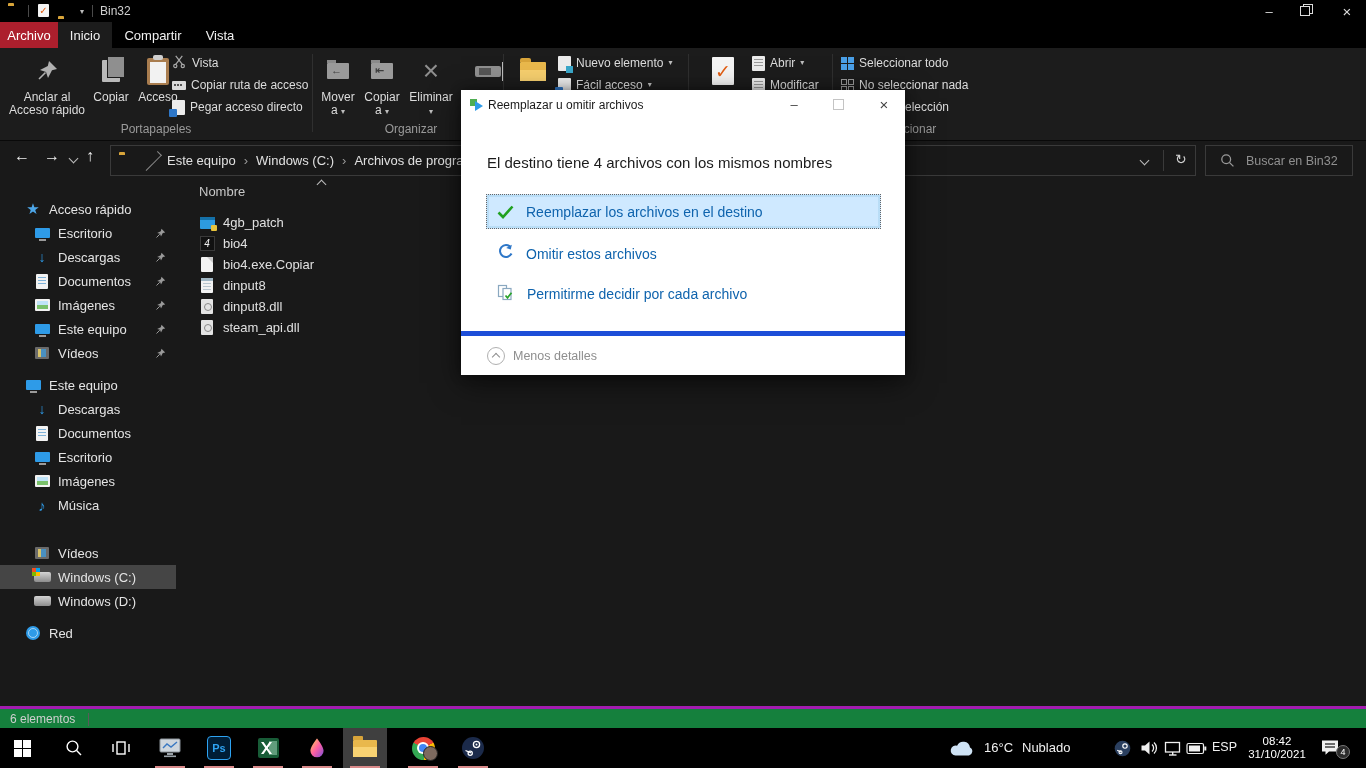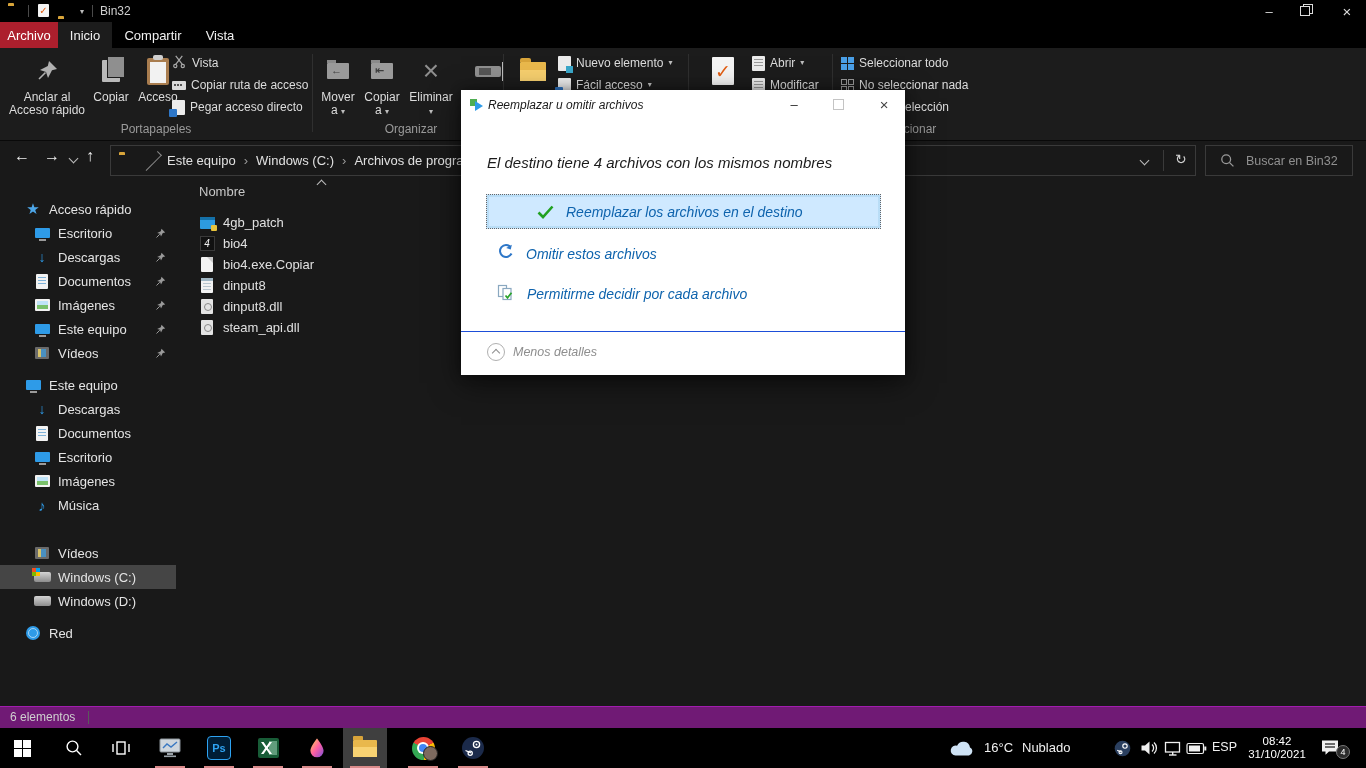--- a/index.html
+++ b/index.html
@@ -130,21 +130,21 @@
   .fic-file{width:12px;height:15px;background:#f2f2f2;border-radius:1px;position:relative;}
   .fic-file::before{content:"";position:absolute;right:0;top:0;border:3px solid #c9c9c9;border-left-color:transparent;border-bottom-color:transparent;}
   .fic-note{width:12px;height:15px;background:#f2f2f2;position:relative;border-radius:1px;}
   .fic-note::before{content:"";position:absolute;left:0;right:0;top:0;height:3px;background:#9fb6c4;}
   .fic-note::after{content:"";position:absolute;left:2px;top:5px;right:2px;height:7px;
       background:repeating-linear-gradient(to bottom,#b9c6cf 0 1px,transparent 1px 3px);}
   .fic-dll{width:12px;height:15px;background:#e4e4e4;position:relative;border-radius:1px;}
   .fic-dll::before{content:"";position:absolute;left:2.5px;top:4px;width:6px;height:6px;border:1.5px solid #8a8a8a;border-radius:50%;}
 
   
-  #statusbar{position:absolute;left:0;top:706px;width:1366px;height:22px;background:#701a75;border-top:1px solid #a21caf;box-sizing:border-box;}
+  #statusbar{position:absolute;left:0;top:706px;width:1366px;height:22px;background:#15803d;border-top:3px solid #a21caf;box-sizing:border-box;}
   #statusbar .txt{position:absolute;left:10px;top:3px;font-size:12px;color:#cfcfcf;}
   #statusbar .ssep{position:absolute;left:88px;top:4px;width:1px;height:13px;background:#5a5a5a;}
 
   
   #taskbar{position:absolute;left:0;top:728px;width:1366px;height:40px;background:#000;}
   .tcell{position:absolute;top:0;width:44px;height:40px;display:flex;align-items:center;justify-content:center;}
   .tcell.active{background:#3f3f3f;}
   .tcell.run::after{content:"";position:absolute;left:7px;right:7px;bottom:0;height:2px;background:#d98a8a;}
   .ps-ic{width:24px;height:24px;background:#001e36;border:1.5px solid #2ea3f2;border-radius:4px;color:#2ea3f2;
       font-size:11px;font-weight:bold;display:flex;align-items:center;justify-content:center;box-sizing:border-box;}
@@ -157,36 +157,36 @@
   .chrome-ic::after{content:"";position:absolute;left:7.5px;top:7.5px;width:8px;height:8px;border-radius:50%;background:#4285f4;}
   .chrome-prof{position:absolute;right:7px;bottom:7px;width:13px;height:13px;border-radius:50%;background:#7d6a5f;border:1px solid #222;}
   .tray{position:absolute;top:0;height:40px;color:#f0f0f0;}
   .tray-txt{position:absolute;font-size:13px;color:#f0f0f0;top:12px;white-space:nowrap;}
   .clock{position:absolute;left:1246px;top:7px;width:62px;font-size:11.5px;line-height:13px;text-align:center;color:#fff;}
   .badge{position:absolute;left:1336px;top:17px;width:14px;height:14px;border-radius:50%;background:#2b2b2b;border:1px solid #777;
       color:#fff;font-size:9px;display:flex;align-items:center;justify-content:center;box-sizing:border-box;}
 
   
   #dialog{position:absolute;left:461px;top:90px;width:444px;height:285px;background:#fff;z-index:50;
-      box-shadow:0 8px 28px rgba(0,0,0,.55),0 0 10px rgba(0,0,0,.35);font-style:italic;}
+      box-shadow:0 8px 28px rgba(0,0,0,.55),0 0 10px rgba(0,0,0,.35);}
   .dlg-title{position:absolute;left:0;top:0;right:0;height:30px;}
   .dlg-title .ttl{position:absolute;left:27px;top:8px;font-size:12px;color:#1a1a1a;}
   .dlg-ico{position:absolute;left:9px;top:9px;width:13px;height:12px;}
   .dlg-ico .g{position:absolute;left:0;top:0;width:7px;height:7px;background:#4fae52;}
   .dlg-ico .b{position:absolute;right:0;bottom:0;width:0;height:0;border:5px solid transparent;border-left:8px solid #2e9be8;border-right:none;}
   .dlg-ctl{position:absolute;top:4px;width:26px;height:20px;display:flex;align-items:center;justify-content:center;color:#444;font-size:13px;}
   .dlg-max-sq{width:9px;height:9px;border:1px solid #c4c4c4;}
   .dlg-copyline{position:absolute;left:28px;top:42px;font-size:12px;color:#1b1b1b;white-space:nowrap;}
   .dlg-link{color:#2a6cd5;}
   .dlg-heading{position:absolute;left:26px;top:64px;font-size:15px;color:#1b1b1b;white-space:nowrap;}
   .opt-sel{position:absolute;left:25px;top:104px;width:395px;height:35px;background:#cfe9ff;border:1px dotted #666;
-      box-shadow:inset 0 0 0 2px #b9ddf6;box-sizing:border-box;display:flex;align-items:center;padding-left:40px;}
+      box-shadow:inset 0 0 0 2px #b9ddf6;box-sizing:border-box;display:flex;align-items:center;}
   .opt-row{position:absolute;left:36px;height:22px;display:flex;align-items:center;gap:13px;}
   .opt-label{font-size:14px;color:#0e63ad;white-space:nowrap;}
-  .dlg-footer{position:absolute;left:0;right:0;top:241px;bottom:0;border-top:1px solid #1d4ed8;}
+  .dlg-footer{position:absolute;left:0;right:0;top:241px;bottom:0;border-top:5px solid #1d4ed8;}
   .less-circle{position:absolute;left:26px;top:11px;width:18px;height:18px;border:1px solid #b0b0b0;border-radius:50%;
       display:flex;align-items:center;justify-content:center;box-sizing:border-box;}
   .less-circle .chev{width:5px;height:5px;border-color:#8e8e8e;margin-top:2px;}
   .less-label{position:absolute;left:52px;top:13px;font-size:12.5px;color:#8e8e8e;}
 </style>
 </head>
 <body>
 
 <div id="screen">
 

